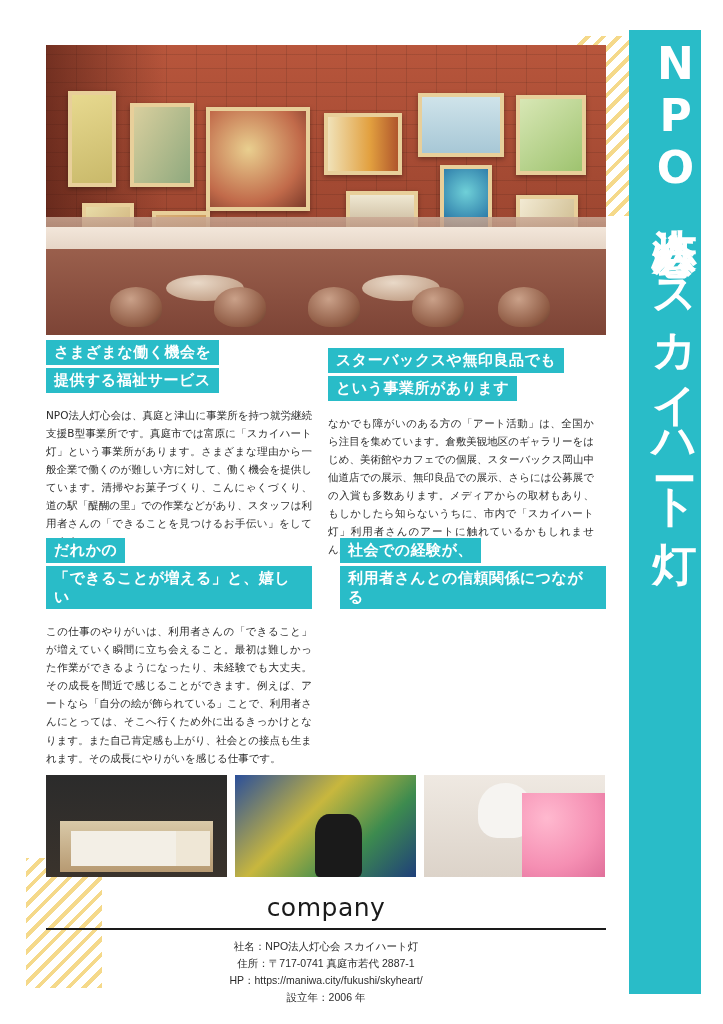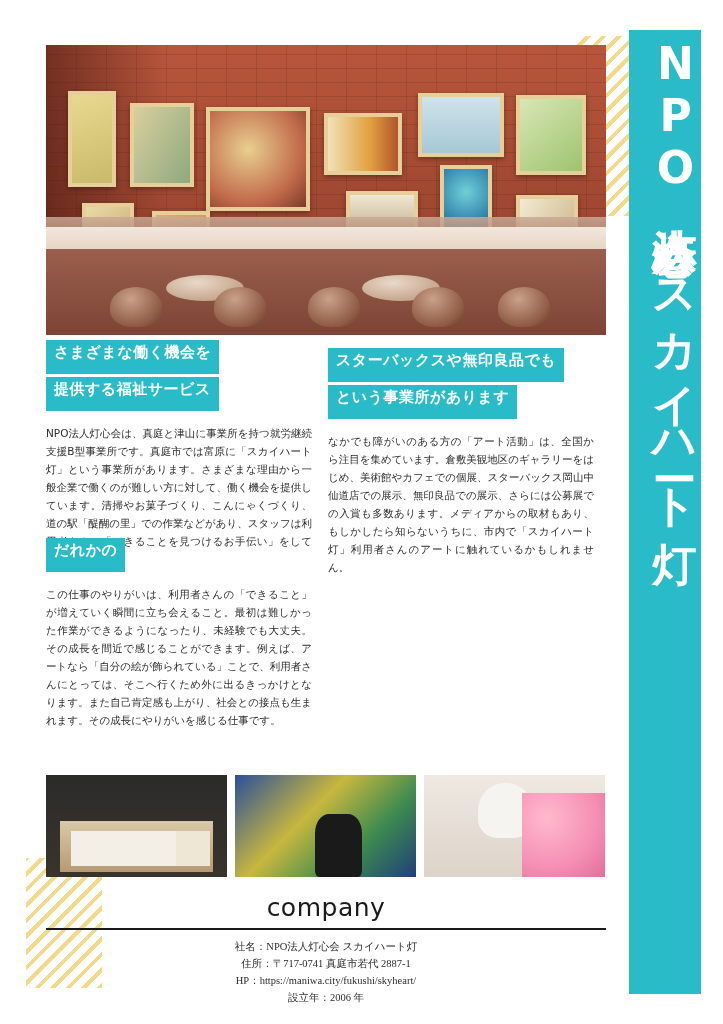--- a/index.html
+++ b/index.html
@@ -107,21 +107,21 @@
   }
   .frame i { position: absolute; inset: 0; display: block; }
 
   
   .h-line {
     display: inline-block;
     background: #29bcc8;
     color: #ffffff;
     font-size: 15px;
     font-weight: 700;
-    padding: 3px 8px 12px 8px;
+    padding: 3px 8px 3px 8px;
     margin-bottom: 3px;
     line-height: 1.25;
     letter-spacing: .5px;
     font-family: "DejaVu Sans", sans-serif;
   }
   .h-block { margin-bottom: 10px; }
 
   .col { position: absolute; width: 266px; }
   .col p.body {
     font-size: 10.5px;
@@ -172,21 +172,21 @@
   
   .company-wrap { position: absolute; left: 46px; top: 893px; width: 560px; text-align: center; }
   .company-title {
     font-size: 25px; font-weight: 400; color: #1a1a1a; letter-spacing: .5px;
     font-family: "DejaVu Sans", sans-serif;
   }
   .rule { height: 2px; background: #1a1a1a; margin: 6px 0 8px 0; }
   .company-list { list-style: none; }
   .company-list li {
     font-size: 10.5px; color: #2b2b2b; line-height: 1.62;
-    font-family: Liberation Serif, serif;
+    font-family: Liberation Sans, sans-serif;
   }
 </style>
 </head>
 <body>
 
 <div class="page">
 
   <div class="hatch hatch-top"></div>
   <div class="hatch hatch-bottom"></div>
 
@@ -258,25 +258,30 @@
     <div class="h-block">
       <div class="h-line">スターバックスや無印良品でも</div><br>
       <div class="h-line">という事業所があります</div>
     </div>
     <p class="body">なかでも障がいのある方の「アート活動」は、全国から注目を集めています。倉敷美観地区のギャラリーをはじめ、美術館やカフェでの個展、スターバックス岡山中仙道店での展示、無印良品での展示、さらには公募展での入賞も多数あります。メディアからの取材もあり、もしかしたら知らないうちに、市内で「スカイハート灯」利用者さんのアートに触れているかもしれません。</p>
   </div>
 
   <div class="col" id="col-c">
     <div class="h-block">
       <div class="h-line">だれかの</div><br>
+      <div class="h-line">「できることが増える」と、嬉しい</div>
     </div>
     <p class="body">この仕事のやりがいは、利用者さんの「できること」が増えていく瞬間に立ち会えること。最初は難しかった作業ができるようになったり、未経験でも大丈夫。その成長を間近で感じることができます。例えば、アートなら「自分の絵が飾られている」ことで、利用者さんにとっては、そこへ行くため外に出るきっかけとなります。また自己肯定感も上がり、社会との接点も生まれます。その成長にやりがいを感じる仕事です。</p>
   </div>
 
   <div class="col" id="col-d">
+    <div class="h-block">
+      <div class="h-line">社会での経験が、</div><br>
+      <div class="h-line">利用者さんとの信頼関係につながる</div>
+    </div>
   </div>
 
   <div class="photos">
     <div class="ph ph1"></div>
     <div class="ph ph2"></div>
     <div class="ph ph3"></div>
   </div>
 
   <div class="company-wrap">
     <div class="company-title">company</div>

